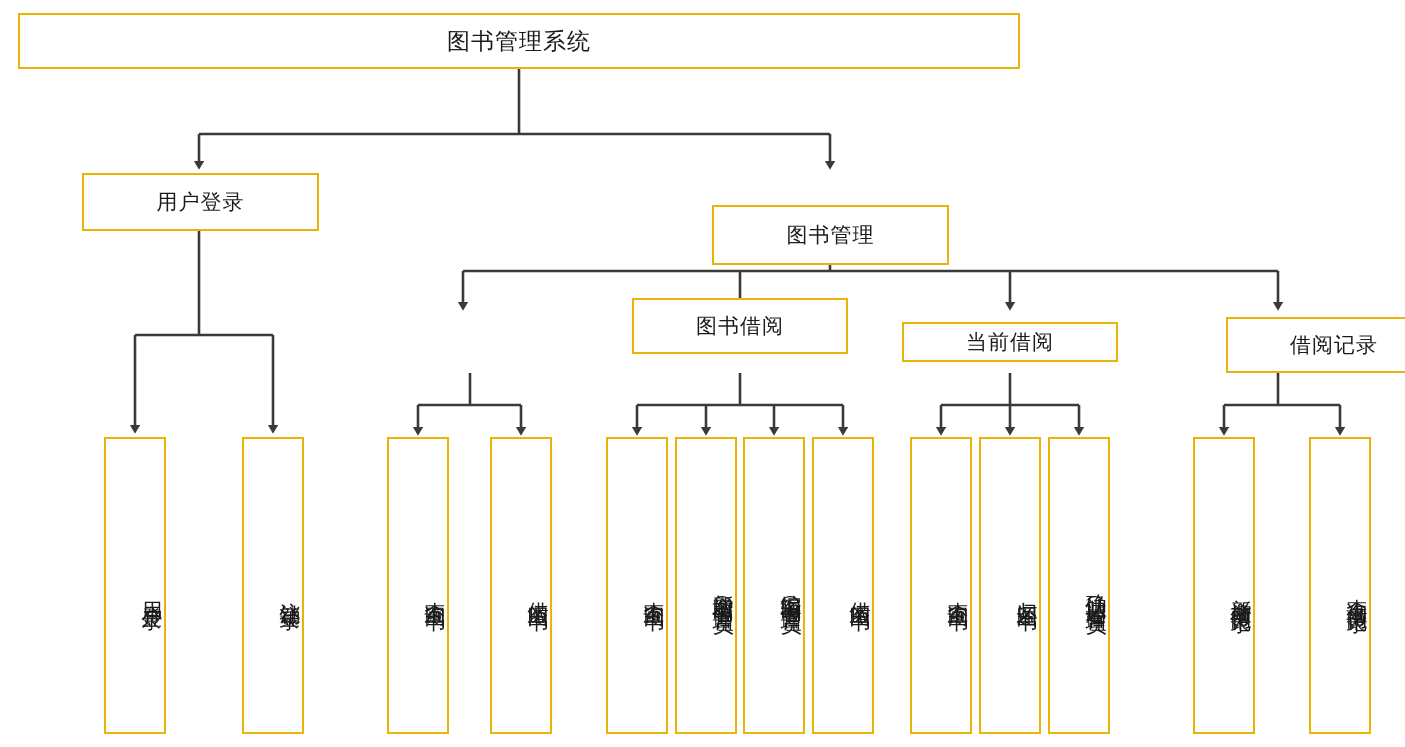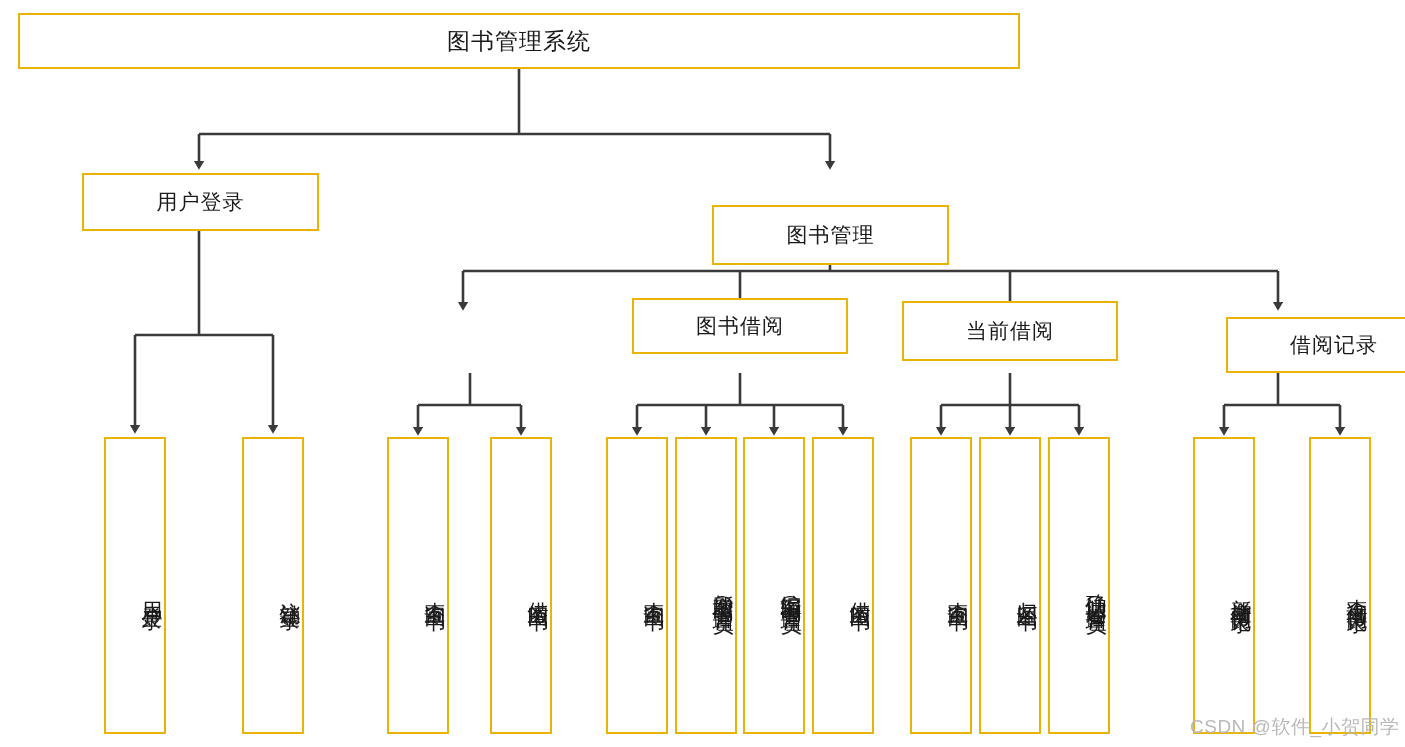--- a/index.html
+++ b/index.html
@@ -140,21 +140,21 @@
   <div class="node lvl2" style="left:82px; top:173px; width:237px; height:58px;">
     <span>用户登录</span>
   </div>
   <div class="node lvl2" style="left:712px; top:173px; width:237px; height:60px;margin-top:32px;">
     <span>图书管理</span>
   </div>
 
   <div class="node lvl3" style="left:632px; top:298px; width:216px; height:56px;justify-content:center;">
     <span>图书借阅</span>
   </div>
-  <div class="node lvl3" style="left:902px; top:301px; width:216px; height:60px;text-align:right;">
+  <div class="node lvl3" style="left:902px; top:322px; width:216px; height:40px;text-align:right;">
     <span>当前借阅</span>
   </div>
   <div class="node lvl3" style="left:1226px; top:317px; width:216px; height:56px;">
     <span>借阅记录</span>
   </div>
 
   <div class="node leaf" style="left:104px; top:437px; width:62px; height:297px;">
     <span class="vtext">用户登录</span>
   </div>
   <div class="node leaf" style="left:242px; top:437px; width:62px; height:297px;">
@@ -191,15 +191,14 @@
     <span class="vtext">确认归还（管理员）</span>
   </div>
 
   <div class="node leaf" style="left:1193px; top:437px; width:62px; height:297px;">
     <span class="vtext">新增借阅记录</span>
   </div>
   <div class="node leaf" style="left:1309px; top:437px; width:62px; height:297px;">
     <span class="vtext">查询借阅记录</span>
   </div>
 
-  <div id="watermark">CSDN @软件_小贺同学</div>
 
 </div>
 
 </body></html>

